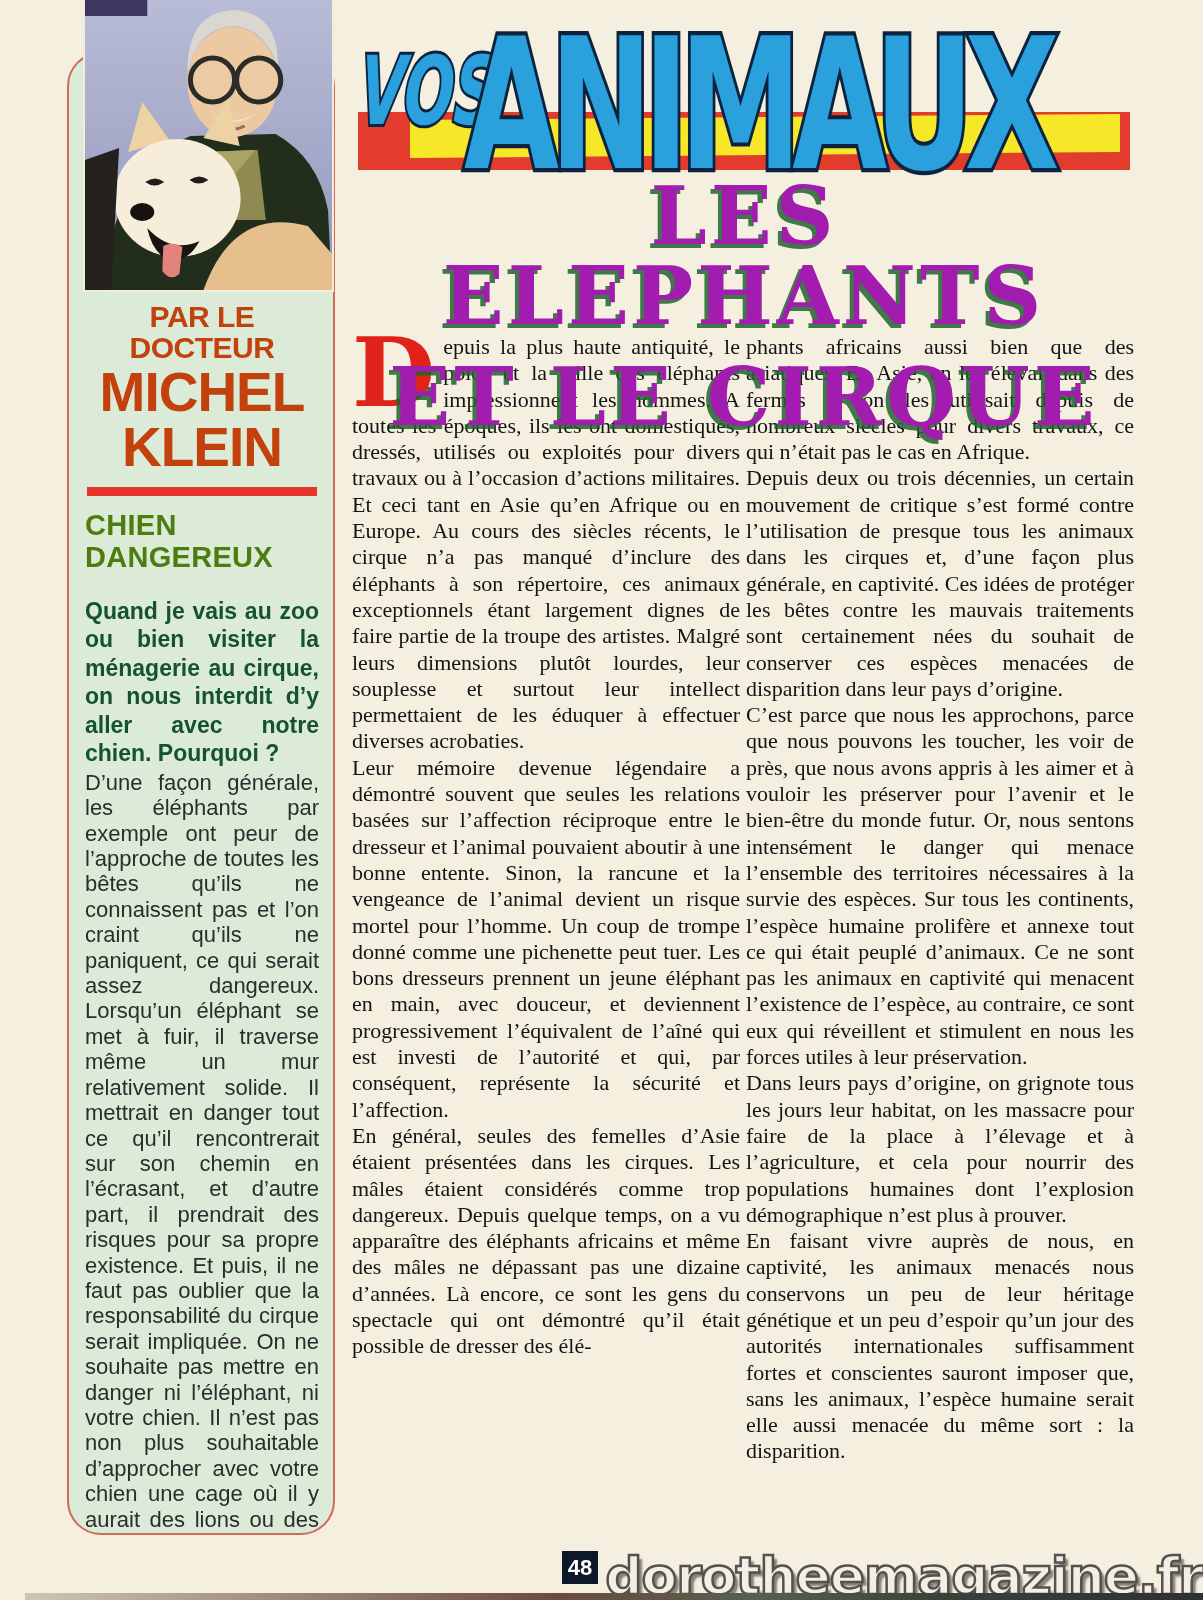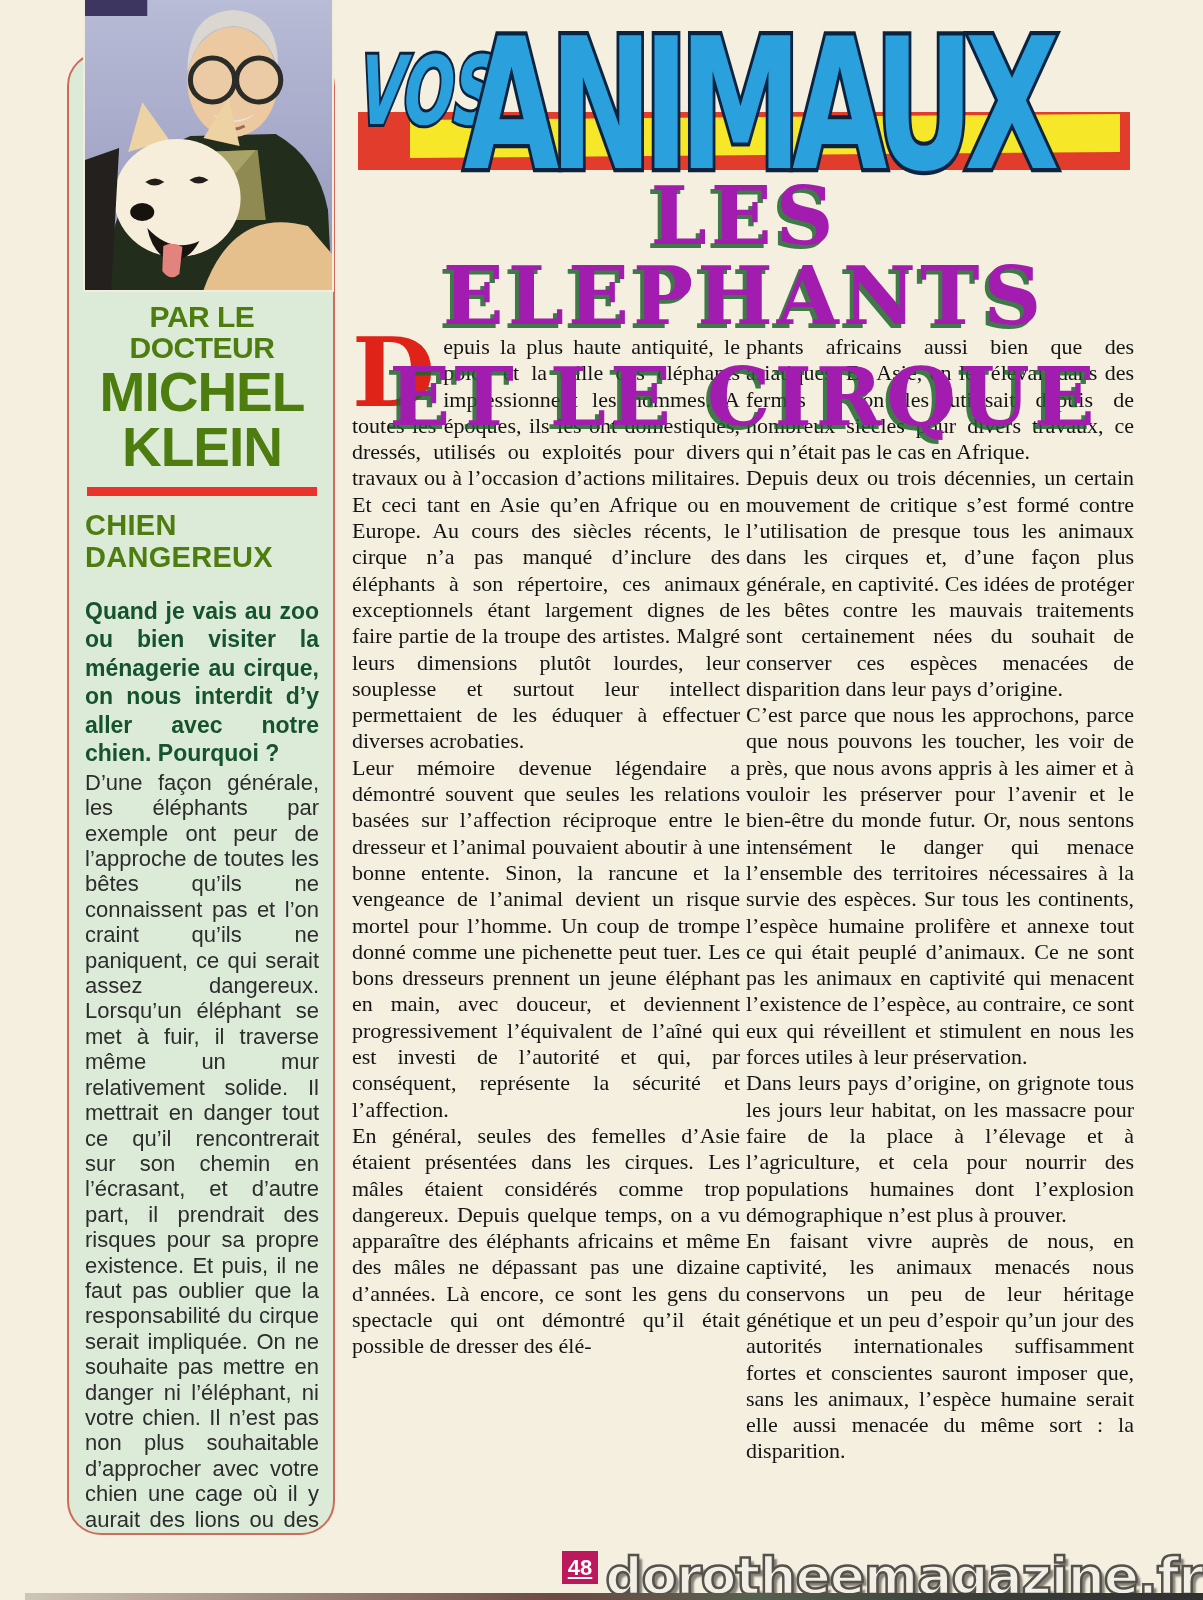--- a/index.html
+++ b/index.html
@@ -6,21 +6,21 @@
   body{width:1203px;height:1600px;overflow:hidden;background:#f4efdf;font-family:"Liberation Sans",sans-serif;}
   .page{position:relative;width:1203px;height:1600px;background:#f4efdf;overflow:hidden;}
 
   
   .panel{position:absolute;left:67px;top:52px;width:268px;height:1483px;background:#dcebd8;
          border:2px solid #cf6b58;border-radius:34px;box-sizing:border-box;
          padding:248px 14px 0 16px;overflow:hidden;}
   .photo{position:absolute;left:85px;top:0;width:247px;height:290px;margin:0;box-shadow:0 0 0 2px #f1ecdc;overflow:hidden;}
   .photo svg{display:block;width:100%;height:100%;}
 
-  .byline{text-align:center;color:#4d7c0f;font-weight:700;}
+  .byline{text-align:center;color:#c2410c;font-weight:700;}
   .by1{font-size:30px;line-height:1.02;letter-spacing:-0.5px;}
   .by2{font-size:55px;line-height:1.0;letter-spacing:-1px;margin-top:2px;text-align:center;}
   .by3{font-size:55px;line-height:1.0;letter-spacing:-1px;}
   .rule{height:9px;background:#e8342c;margin:12px 2px 14px 2px;}
   .q-head{color:#4d7c0f;font-size:29px;line-height:1.08;font-weight:800;letter-spacing:.3px;margin:0 0 24px 0;}
   .question{margin:0 0 2px 0;font-size:23px;line-height:28.5px;font-weight:700;color:#14532d;text-align:justify;}
   .answer{margin:0;font-size:22px;line-height:25.4px;color:#2c2c2c;text-align:justify;}
 
   
   .bar{position:absolute;left:358px;top:112px;width:772px;height:58px;background:#e23c2d;z-index:1;}
@@ -38,22 +38,22 @@
   
   .col{position:absolute;top:334px;width:388px;height:1214px;overflow:hidden;}
   .col1{left:352px;}
   .col2{left:746px;}
   .col p{margin:0;font-family:"Liberation Serif",serif;font-size:22px;line-height:26.3px;
          color:#141414;text-align:justify;}
   .drop{float:left;font-family:"DejaVu Serif",serif;font-weight:700;font-size:96px;line-height:74px;
         color:#e02318;padding:2px 8px 0 0;}
 
   
-  .pageno{position:absolute;left:562px;top:1551px;width:36px;height:33px;background:#be185d;color:#ffffff;
-          font-weight:700;font-size:22px;display:flex;align-items:center;justify-content:center;text-decoration:underline;}
+  .pageno{position:absolute;left:562px;top:1551px;width:36px;height:33px;background:#0f172a;color:#ffffff;
+          font-weight:700;font-size:22px;display:flex;align-items:center;justify-content:center;}
   .watermark{position:absolute;right:0px;bottom:-6px;font-family:"DejaVu Sans",sans-serif;font-weight:700;
              font-size:52px;letter-spacing:-1px;color:#f2efe7;-webkit-text-stroke:2.5px #55514b;
              text-shadow:4px 4px 2px rgba(45,42,38,.55);white-space:nowrap;}
   .edge{position:absolute;left:25px;right:0;bottom:0;height:7px;
         background:linear-gradient(90deg,rgba(90,75,60,.25) 0%,#6b4a42 45%,#55604f 62%,#3c3f3a 78%,#2f3030 100%);}
 </style>
 </head>
 <body>
 
 <div class="page">

